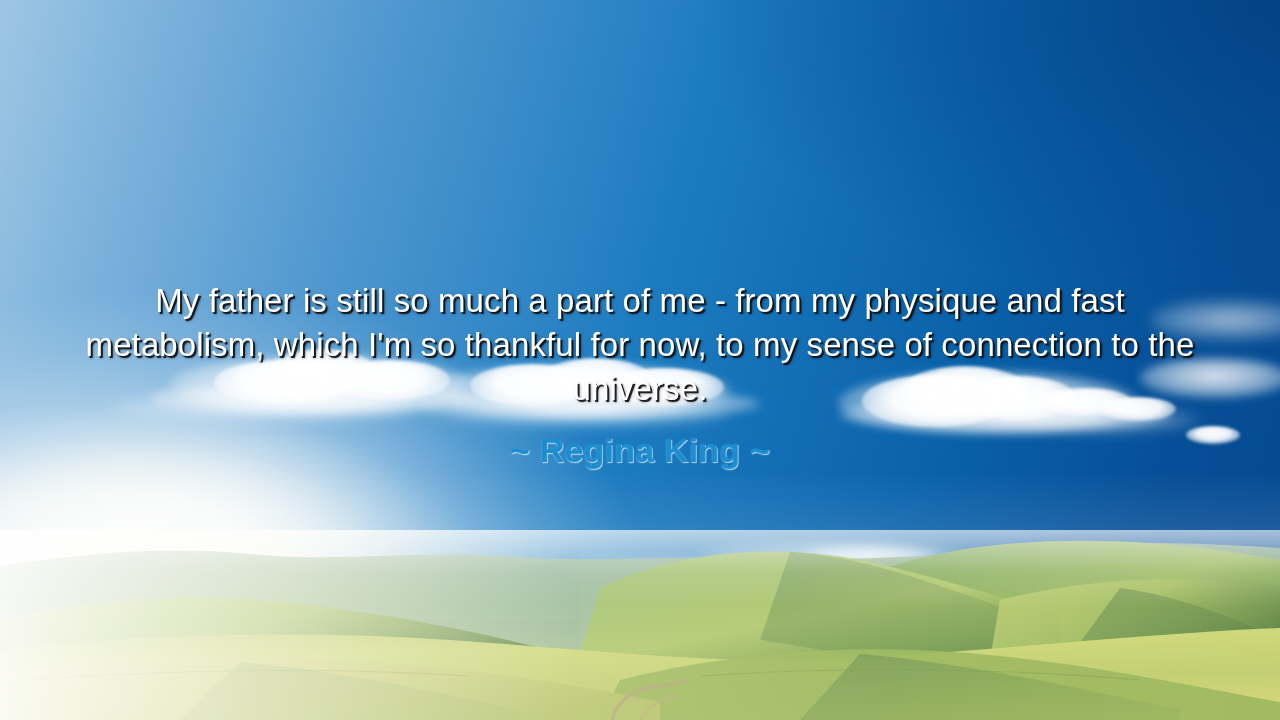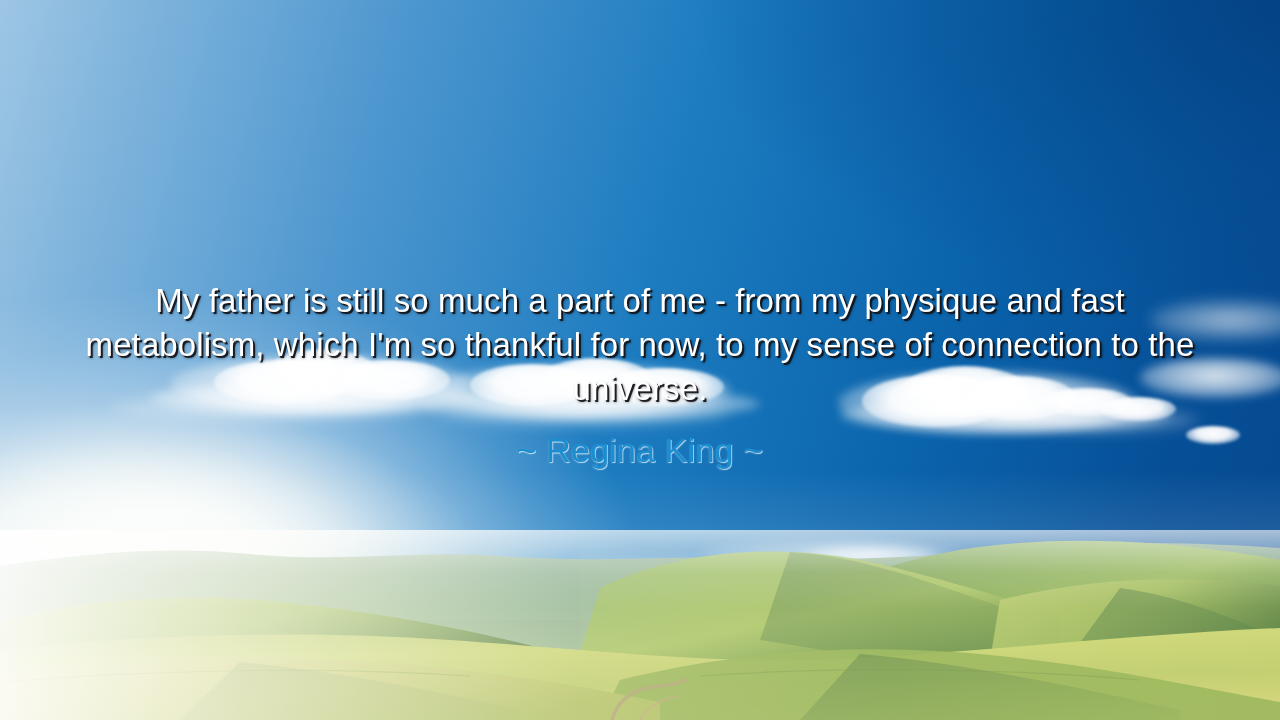--- a/index.html
+++ b/index.html
@@ -151,21 +151,21 @@
       2px 2px 0px rgba(20,20,25,0.92),
       2px 2px 3px rgba(0,0,0,0.55);
     white-space: pre-wrap;
   }
   .author {
     margin-top: 17px;
     text-align: right;
     color: #1b8ed2;
     font-size: 34px;
     line-height: 44px;
-    font-weight: 400;
+    font-weight: 700;
     letter-spacing: 0.2px;
     text-shadow:
       1px 1px 0px rgba(255,255,255,0.55),
       0px 1px 2px rgba(255,255,255,0.35);
   }
 </style>
 </head>
 <body>
 
 <div id="stage">

